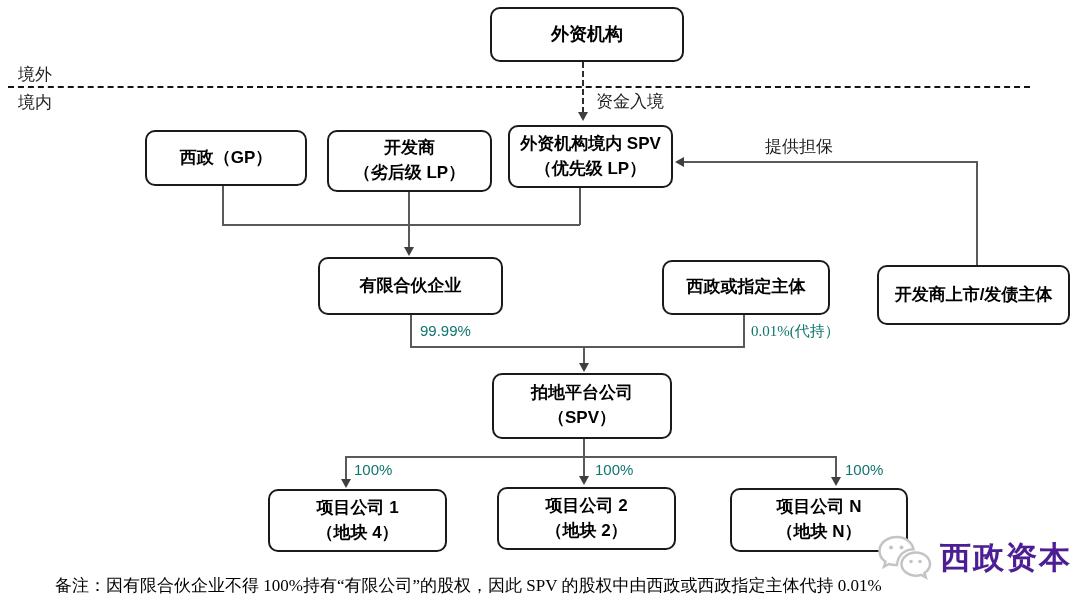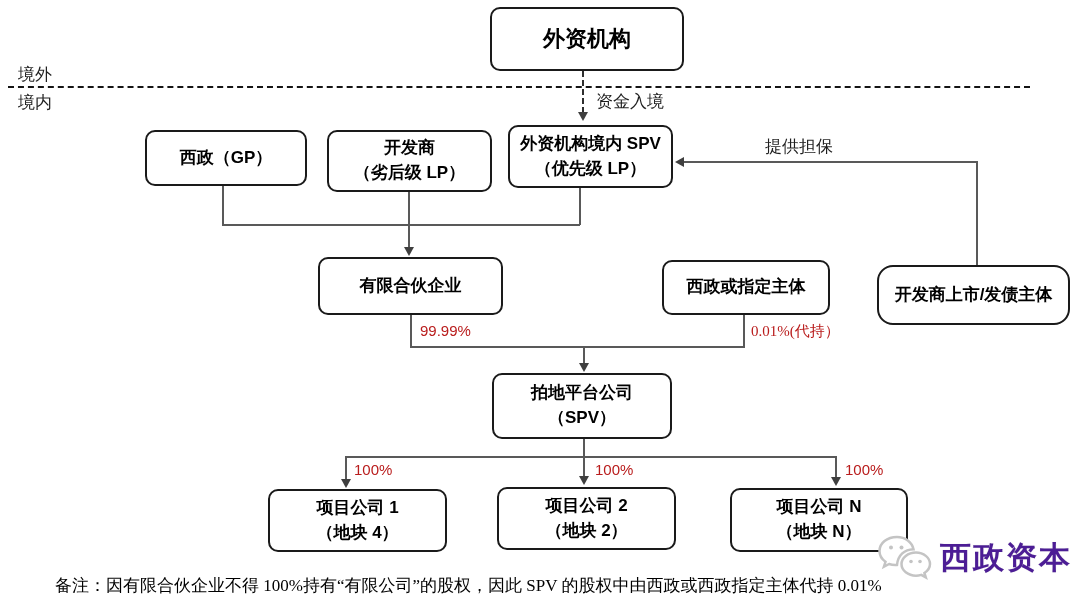--- a/index.html
+++ b/index.html
@@ -19,21 +19,21 @@
   .dash-h{position:absolute;height:0;border-top:2.5px dashed #141414;z-index:1;}
   .dash-v{position:absolute;width:0;border-left:2px dashed #2e2e2e;z-index:1;}
   .arrow-d{position:absolute;width:0;height:0;z-index:1;
     border-left:5px solid transparent;border-right:5px solid transparent;
     border-top:9px solid #3f3f3f;}
   .arrow-l{position:absolute;width:0;height:0;z-index:1;
     border-top:5px solid transparent;border-bottom:5px solid transparent;
     border-right:9px solid #3f3f3f;}
   .lbl{position:absolute;font-size:17px;color:#1f1f1f;white-space:nowrap;z-index:2;
     font-family:"Liberation Serif",serif;}
-  .pct{position:absolute;font-size:15px;color:#b91c1c;white-space:nowrap;z-index:2;
+  .pct{position:absolute;font-size:15px;color:#0f766e;white-space:nowrap;z-index:2;
     font-family:"Liberation Sans",sans-serif;}
   .note{
     position:absolute;left:55px;top:574px;width:1010px;
     font-family:"Liberation Serif",serif;font-size:17px;color:#000;
     white-space:nowrap;z-index:2;
   }
   .watermark{
     position:absolute;left:876px;top:533px;display:flex;align-items:center;gap:6px;z-index:3;
   }
   .watermark .brand{
@@ -44,21 +44,21 @@
 </style>
 </head>
 <body>
 
 <div class="canvas">
 
   <div class="lbl" style="left:18px;top:63px;">境外</div>
   <div class="dash-h" style="left:8px;top:86px;width:1022px;"></div>
   <div class="lbl" style="left:18px;top:91px;">境内</div>
 
-  <div class="box" style="left:490px;top:7px;width:194px;height:64px;font-size:22px;">
+  <div class="box" style="left:490px;top:7px;width:194px;height:55px;font-size:18px;">
     <span>外资机构</span>
   </div>
 
   <div class="dash-v" style="left:582px;top:62px;height:51px;"></div>
   <div class="arrow-d" style="left:578px;top:112px;"></div>
   <div class="lbl" style="left:596px;top:90px;">资金入境</div>
 
   <div class="box" style="left:145px;top:130px;width:162px;height:56px;">
     <span>西政（GP）</span>
   </div>
@@ -68,21 +68,21 @@
   </div>
   <div class="box" style="left:508px;top:125px;width:165px;height:63px;">
     <span>外资机构境内 SPV</span>
     <span>（优先级 LP）</span>
   </div>
 
   <div class="hline" style="left:684px;top:161px;width:293px;"></div>
   <div class="arrow-l" style="left:675px;top:157px;"></div>
   <div class="vline" style="left:976px;top:161px;height:104px;"></div>
   <div class="lbl" style="left:765px;top:135px;">提供担保</div>
-  <div class="box" style="left:877px;top:265px;width:193px;height:60px;border-radius:16px;">
+  <div class="box" style="left:877px;top:265px;width:193px;height:60px;">
     <span>开发商上市/发债主体</span>
   </div>
 
   <div class="vline" style="left:222px;top:185px;height:40px;"></div>
   <div class="vline" style="left:408px;top:191px;height:58px;"></div>
   <div class="vline" style="left:579px;top:187px;height:38px;"></div>
   <div class="hline" style="left:222px;top:224px;width:358px;"></div>
   <div class="arrow-d" style="left:404px;top:247px;"></div>
 
   <div class="box" style="left:318px;top:257px;width:185px;height:58px;">

